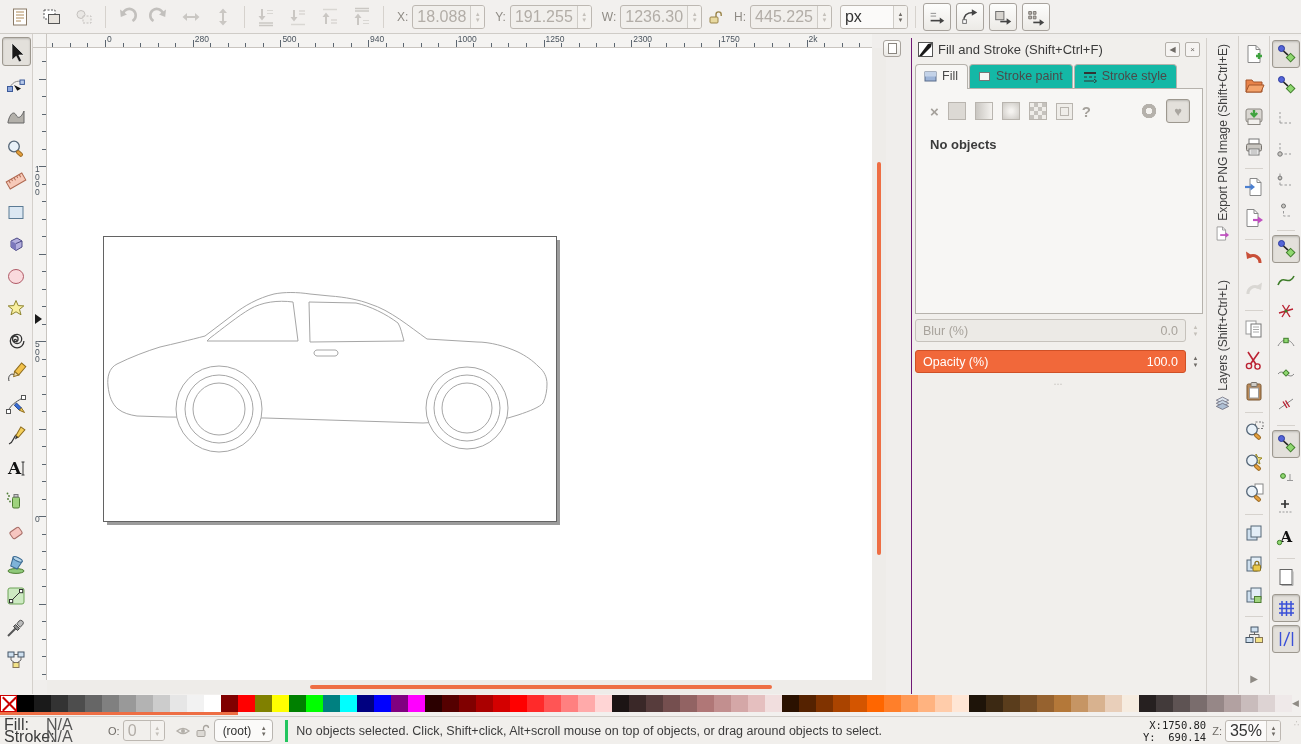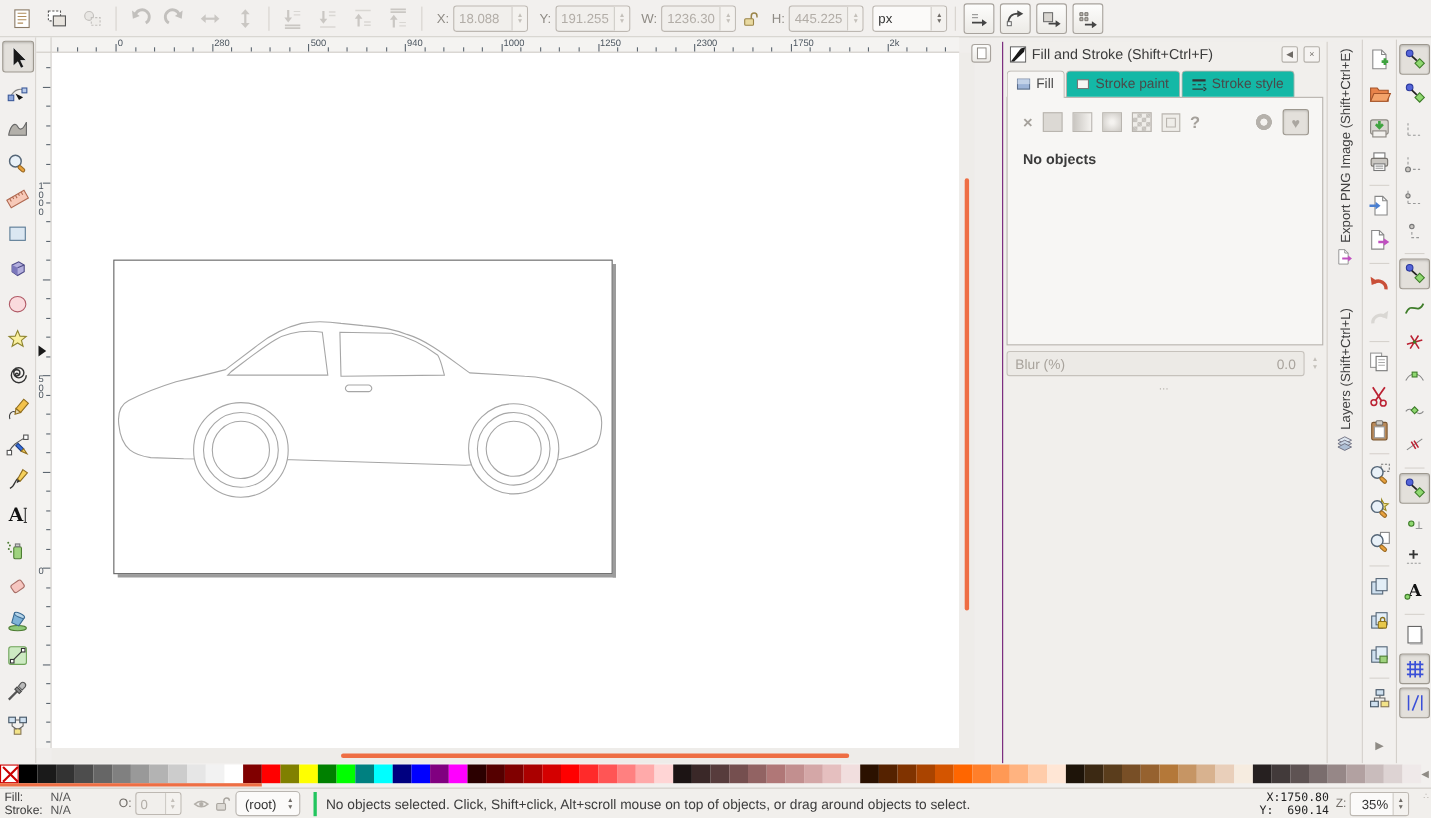--- a/index.html
+++ b/index.html
@@ -12,21 +12,21 @@
   .tb{background:#f2f0ee;border-bottom:1px solid #cfccc7;display:flex;align-items:center;gap:4px;padding:0 6px;box-sizing:border-box}
   .ibtn{width:26px;height:26px;display:flex;align-items:center;justify-content:center;border-radius:3px;border:1px solid transparent;flex:none}
   .ibtn.raised{background:linear-gradient(#fdfdfc,#eceae6);border:1px solid #a8a39d}
   .ibtn.pressed{background:#e3e0db;border:1px solid #9d988f;box-shadow:inset 0 1px 2px rgba(0,0,0,.18)}
   .ibtn.disabled{opacity:.38}
   .vsep{width:1px;height:22px;background:#d6d2cd;margin:0 3px;flex:none}
   .hsep{height:1px;width:18px;background:#d6d2cd;margin:4px auto}
   .lbl{color:#8f8b85;font-size:12px;margin-left:6px}
   .spin{display:flex;align-items:stretch;height:22px;border:1px solid #bdb8b2;border-radius:3px;background:#fbfaf9;overflow:hidden}
   .spin.dis{background:#f1efec}
-  .spin .entry{min-width:44px;padding:0 4px;display:flex;align-items:center;color:#333;font-size:12px}
+  .spin .entry{min-width:44px;padding:0 4px;display:flex;align-items:center;color:#333;font-size:16px}
   .spin.dis .entry{color:#b2ada7}
   .updn{width:13px;border-left:1px solid #cfccc7;display:flex;flex-direction:column;align-items:center;justify-content:center;font-size:6px;color:#6f6b66;line-height:6px;background:#f4f2ef}
   .spin.dis .updn{color:#c4c0ba}
   
   #toptb{left:0;top:0;width:1301px;height:34px}
   #toolbox{left:0;top:34px;width:33px;height:660px;background:#f2f0ee;border-right:1px solid #d4d0cb;display:flex;flex-direction:column;align-items:center;padding-top:3px;box-sizing:border-box}
   #toolbox .ibtn{width:27px;height:27px;margin-bottom:3px}
   #corner{left:33px;top:34px;width:14px;height:14px;background:#f4f3f1;border-right:1px solid #c9c5c0;border-bottom:1px solid #c9c5c0;box-sizing:border-box}
   #hruler{left:47px;top:34px;width:825px;height:14px;background:#f4f3f1;border-bottom:1px solid #c9c5c0;box-sizing:border-box;overflow:hidden}
   #vruler{left:33px;top:48px;width:14px;height:632px;background:#f4f3f1;border-right:1px solid #c9c5c0;box-sizing:border-box;overflow:hidden}
@@ -79,21 +79,21 @@
   #swatches{position:absolute;left:0;top:1px;height:17px;display:flex}
   .sw{width:17px;height:17px;flex:none;box-sizing:border-box}
   .sw.none{background:#fff;border:1px solid #c00;position:relative}
   .sw.none:before,.sw.none:after{content:"";position:absolute;left:-1px;top:7px;width:19px;height:2px;background:#c00}
   .sw.none:before{transform:rotate(45deg)}
   .sw.none:after{transform:rotate(-45deg)}
   #palthumb{position:absolute;left:0;top:18px;width:238px;height:3px;background:#ee6e44}
   #palarrow{position:absolute;right:2px;top:4px;color:#8f8b85;font-size:9px}
   
   #status{left:0;top:716px;width:1301px;height:28px;background:#f1efec;border-top:1px solid #d0ccc7;box-sizing:border-box;display:flex;align-items:center}
-  #fs-ind{display:grid;grid-template-columns:42px 40px;font-size:11px;line-height:12px;color:#3c3c3c;margin-left:4px}
+  #fs-ind{display:grid;grid-template-columns:42px 40px;font-size:16px;line-height:12px;color:#3c3c3c;margin-left:4px}
   #fs-ind .v{color:#555}
   #status .small{font-size:11px;color:#6f6b66}
   #ozone{display:flex;align-items:center;gap:3px;margin-left:22px}
   #ozone .spin{height:19px}
   #ozone .spin .entry{min-width:18px}
   #layerbox{display:flex;align-items:center;gap:4px;margin-left:10px}
   #layersel{display:flex;align-items:center;height:21px;border:1px solid #b9b5b0;border-radius:4px;background:#fbfaf9;padding:0 2px 0 8px}
   #layersel .nm{font-size:12px;color:#333;margin-right:6px}
   #msg{flex:1;margin-left:12px;font-size:12.5px;color:#3c3c3c;border-left:3px solid #22c55e;padding-left:8px;height:22px;display:flex;align-items:center;overflow:hidden;white-space:nowrap}
   #coords{font-family:"DejaVu Sans Mono",monospace;font-size:10.5px;line-height:12px;color:#222;text-align:right;white-space:pre;margin-right:6px}
@@ -587,20 +587,27 @@
       <span class="ibtn pressed" style="width:22px;height:22px;color:#aaa6a0;font-size:13px">♥</span>
     </div>
     <div id="noobj">No objects</div>
   </div>
   <div class="srow" style="margin-top:5px">
     <div class="trough">
       <span>Blur (%)</span>
       <span>0.0</span>
     </div>
     <div class="sspin dis">▲<br>▼</div>
+  </div>
+  <div class="srow" style="margin-top:8px">
+    <div class="trough full">
+      <span>Opacity (%)</span>
+      <span>100.0</span>
+    </div>
+    <div class="sspin">▲<br>▼</div>
   </div>
   <div id="dgrip">⋯</div>
 </div>
 
 <div id="sidetabs" class="abs">
   <div class="vtab">
     <span class="vtxt">Export PNG Image (Shift+Ctrl+E)</span>
     <span>
       <svg width="17" height="17" viewBox="0 0 22 22">
           <path d="M4 2.5 H11 L15 6.5 V19.5 H4 Z" fill="#fff" stroke="#888"></path>

